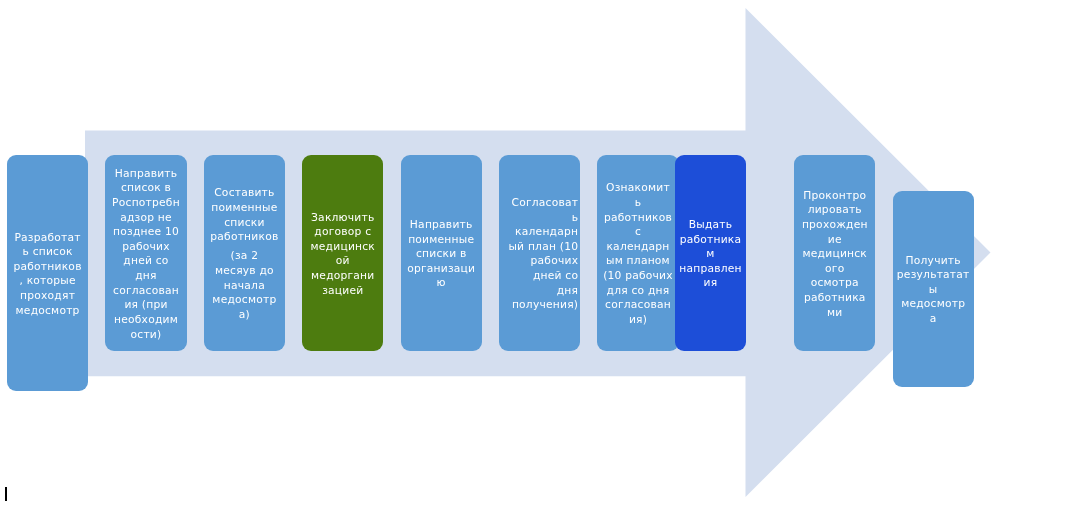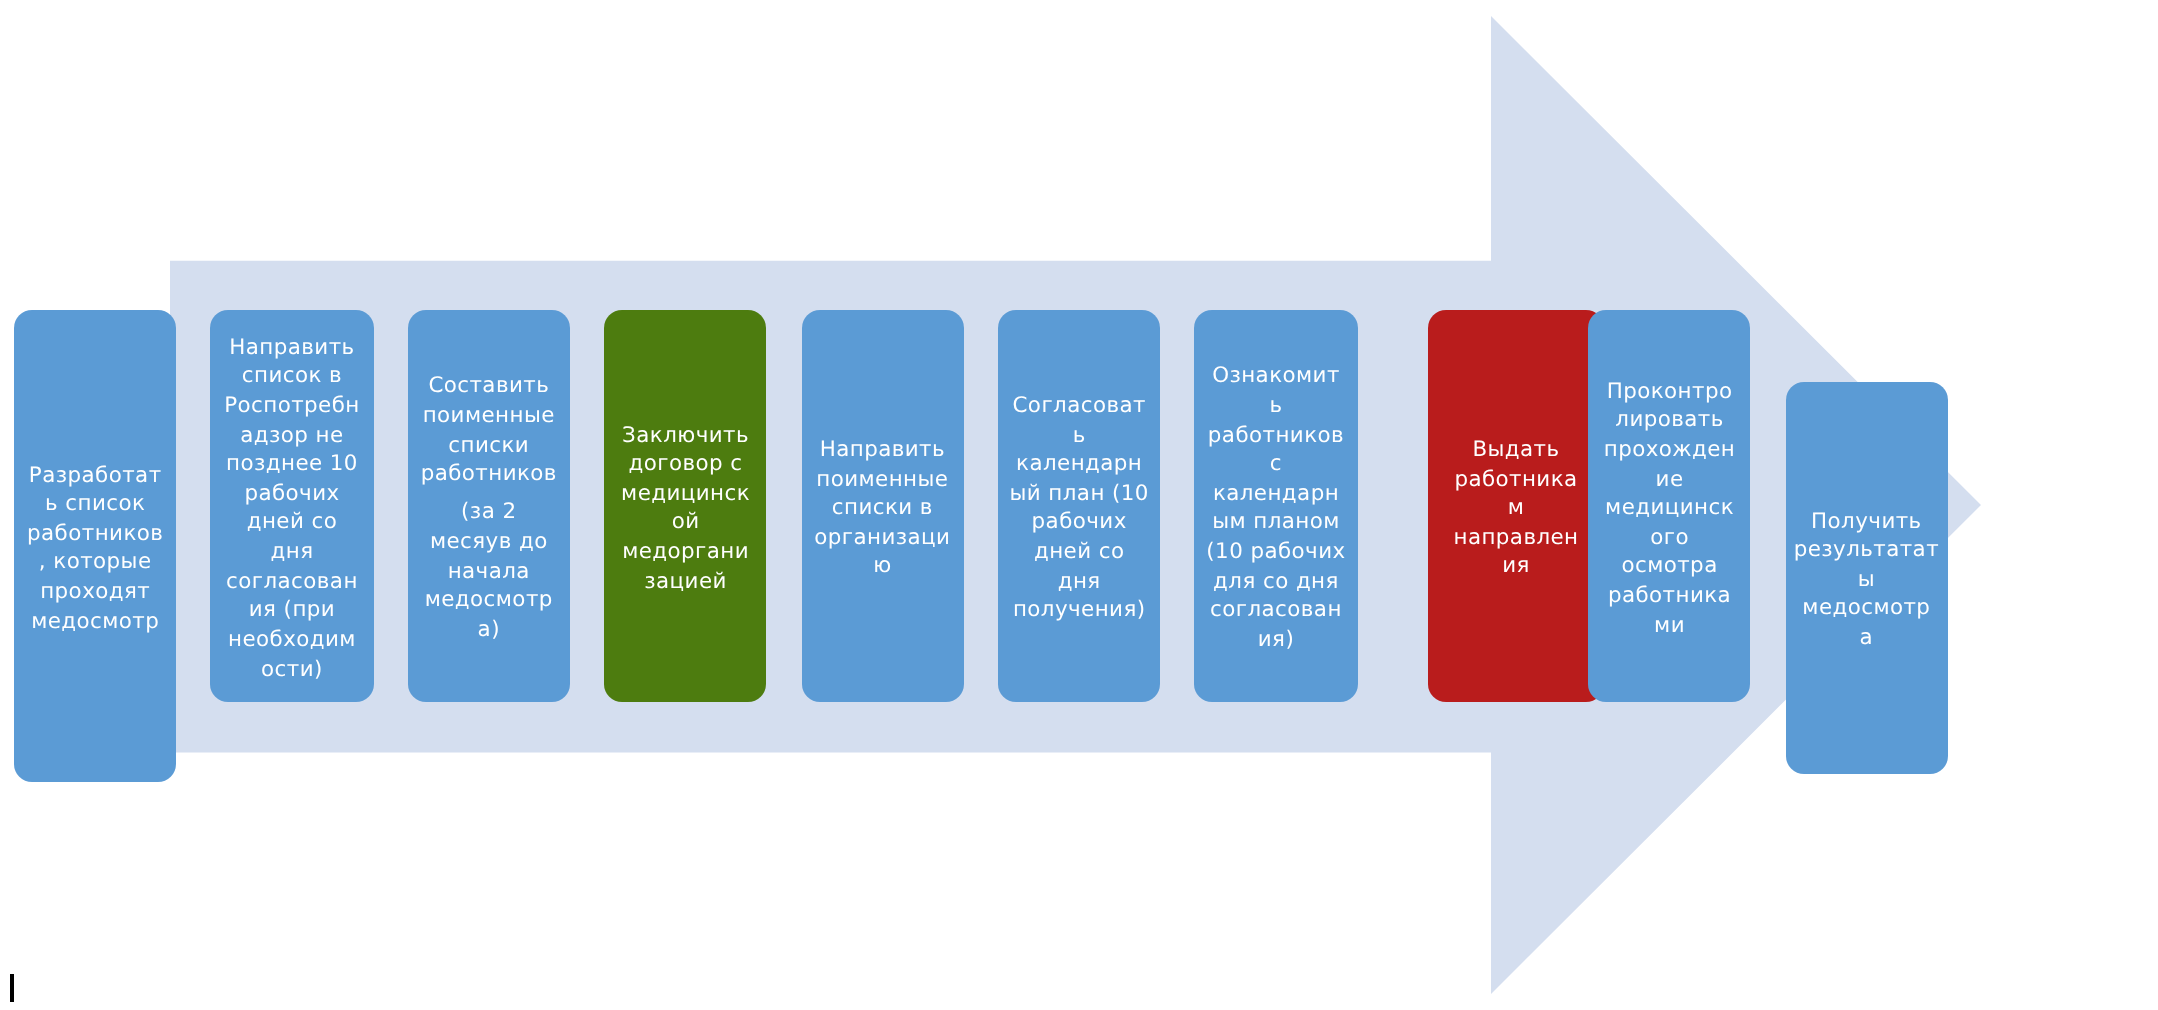--- a/index.html
+++ b/index.html
@@ -90,21 +90,21 @@
       </div>
       <div class="step" style="left: 400.6px; top: 155.4px; width: 81.2px; height: 196px; background: rgb(91, 155, 213); color: rgb(255, 255, 255);">
         <div class="step-text">
           <div class="step-line">Направить</div>
           <div class="step-line">поименные</div>
           <div class="step-line">списки в</div>
           <div class="step-line">организаци</div>
           <div class="step-line">ю</div>
         </div>
       </div>
-      <div class="step" style="left: 499px; top: 155.4px; width: 81.2px; height: 196px; background: rgb(91, 155, 213); color: rgb(255, 255, 255);">
+      <div class="step" style="left: 499px; top: 155.4px; width: 81.2px; height: 196px; background: rgb(91, 155, 213); color: rgb(255, 255, 255); text-align: right;">
         <div class="step-text">
           <div class="step-line">Согласоват</div>
           <div class="step-line">ь</div>
           <div class="step-line">календарн</div>
           <div class="step-line">ый план (10</div>
           <div class="step-line">рабочих</div>
           <div class="step-line">дней со</div>
           <div class="step-line">дня</div>
           <div class="step-line">получения)</div>
         </div>
@@ -116,21 +116,21 @@
           <div class="step-line">работников</div>
           <div class="step-line">с</div>
           <div class="step-line">календарн</div>
           <div class="step-line">ым планом</div>
           <div class="step-line">(10 рабочих</div>
           <div class="step-line">для со дня</div>
           <div class="step-line">согласован</div>
           <div class="step-line">ия)</div>
         </div>
       </div>
-      <div class="step" style="left: 714px; top: 155.4px; width: 88px; height: 196px; background: #b91c1c; color: rgb(255, 255, 255);">
+      <div class="step" style="left: 675px; top: 155.4px; width: 71px; height: 196px; background: #1d4ed8; color: rgb(255, 255, 255);">
         <div class="step-text">
           <div class="step-line">Выдать</div>
           <div class="step-line">работника</div>
           <div class="step-line">м</div>
           <div class="step-line">направлен</div>
           <div class="step-line">ия</div>
         </div>
       </div>
       <div class="step" style="left: 794.2px; top: 155.4px; width: 81.2px; height: 196px; background: rgb(91, 155, 213); color: rgb(255, 255, 255);">
         <div class="step-text">

